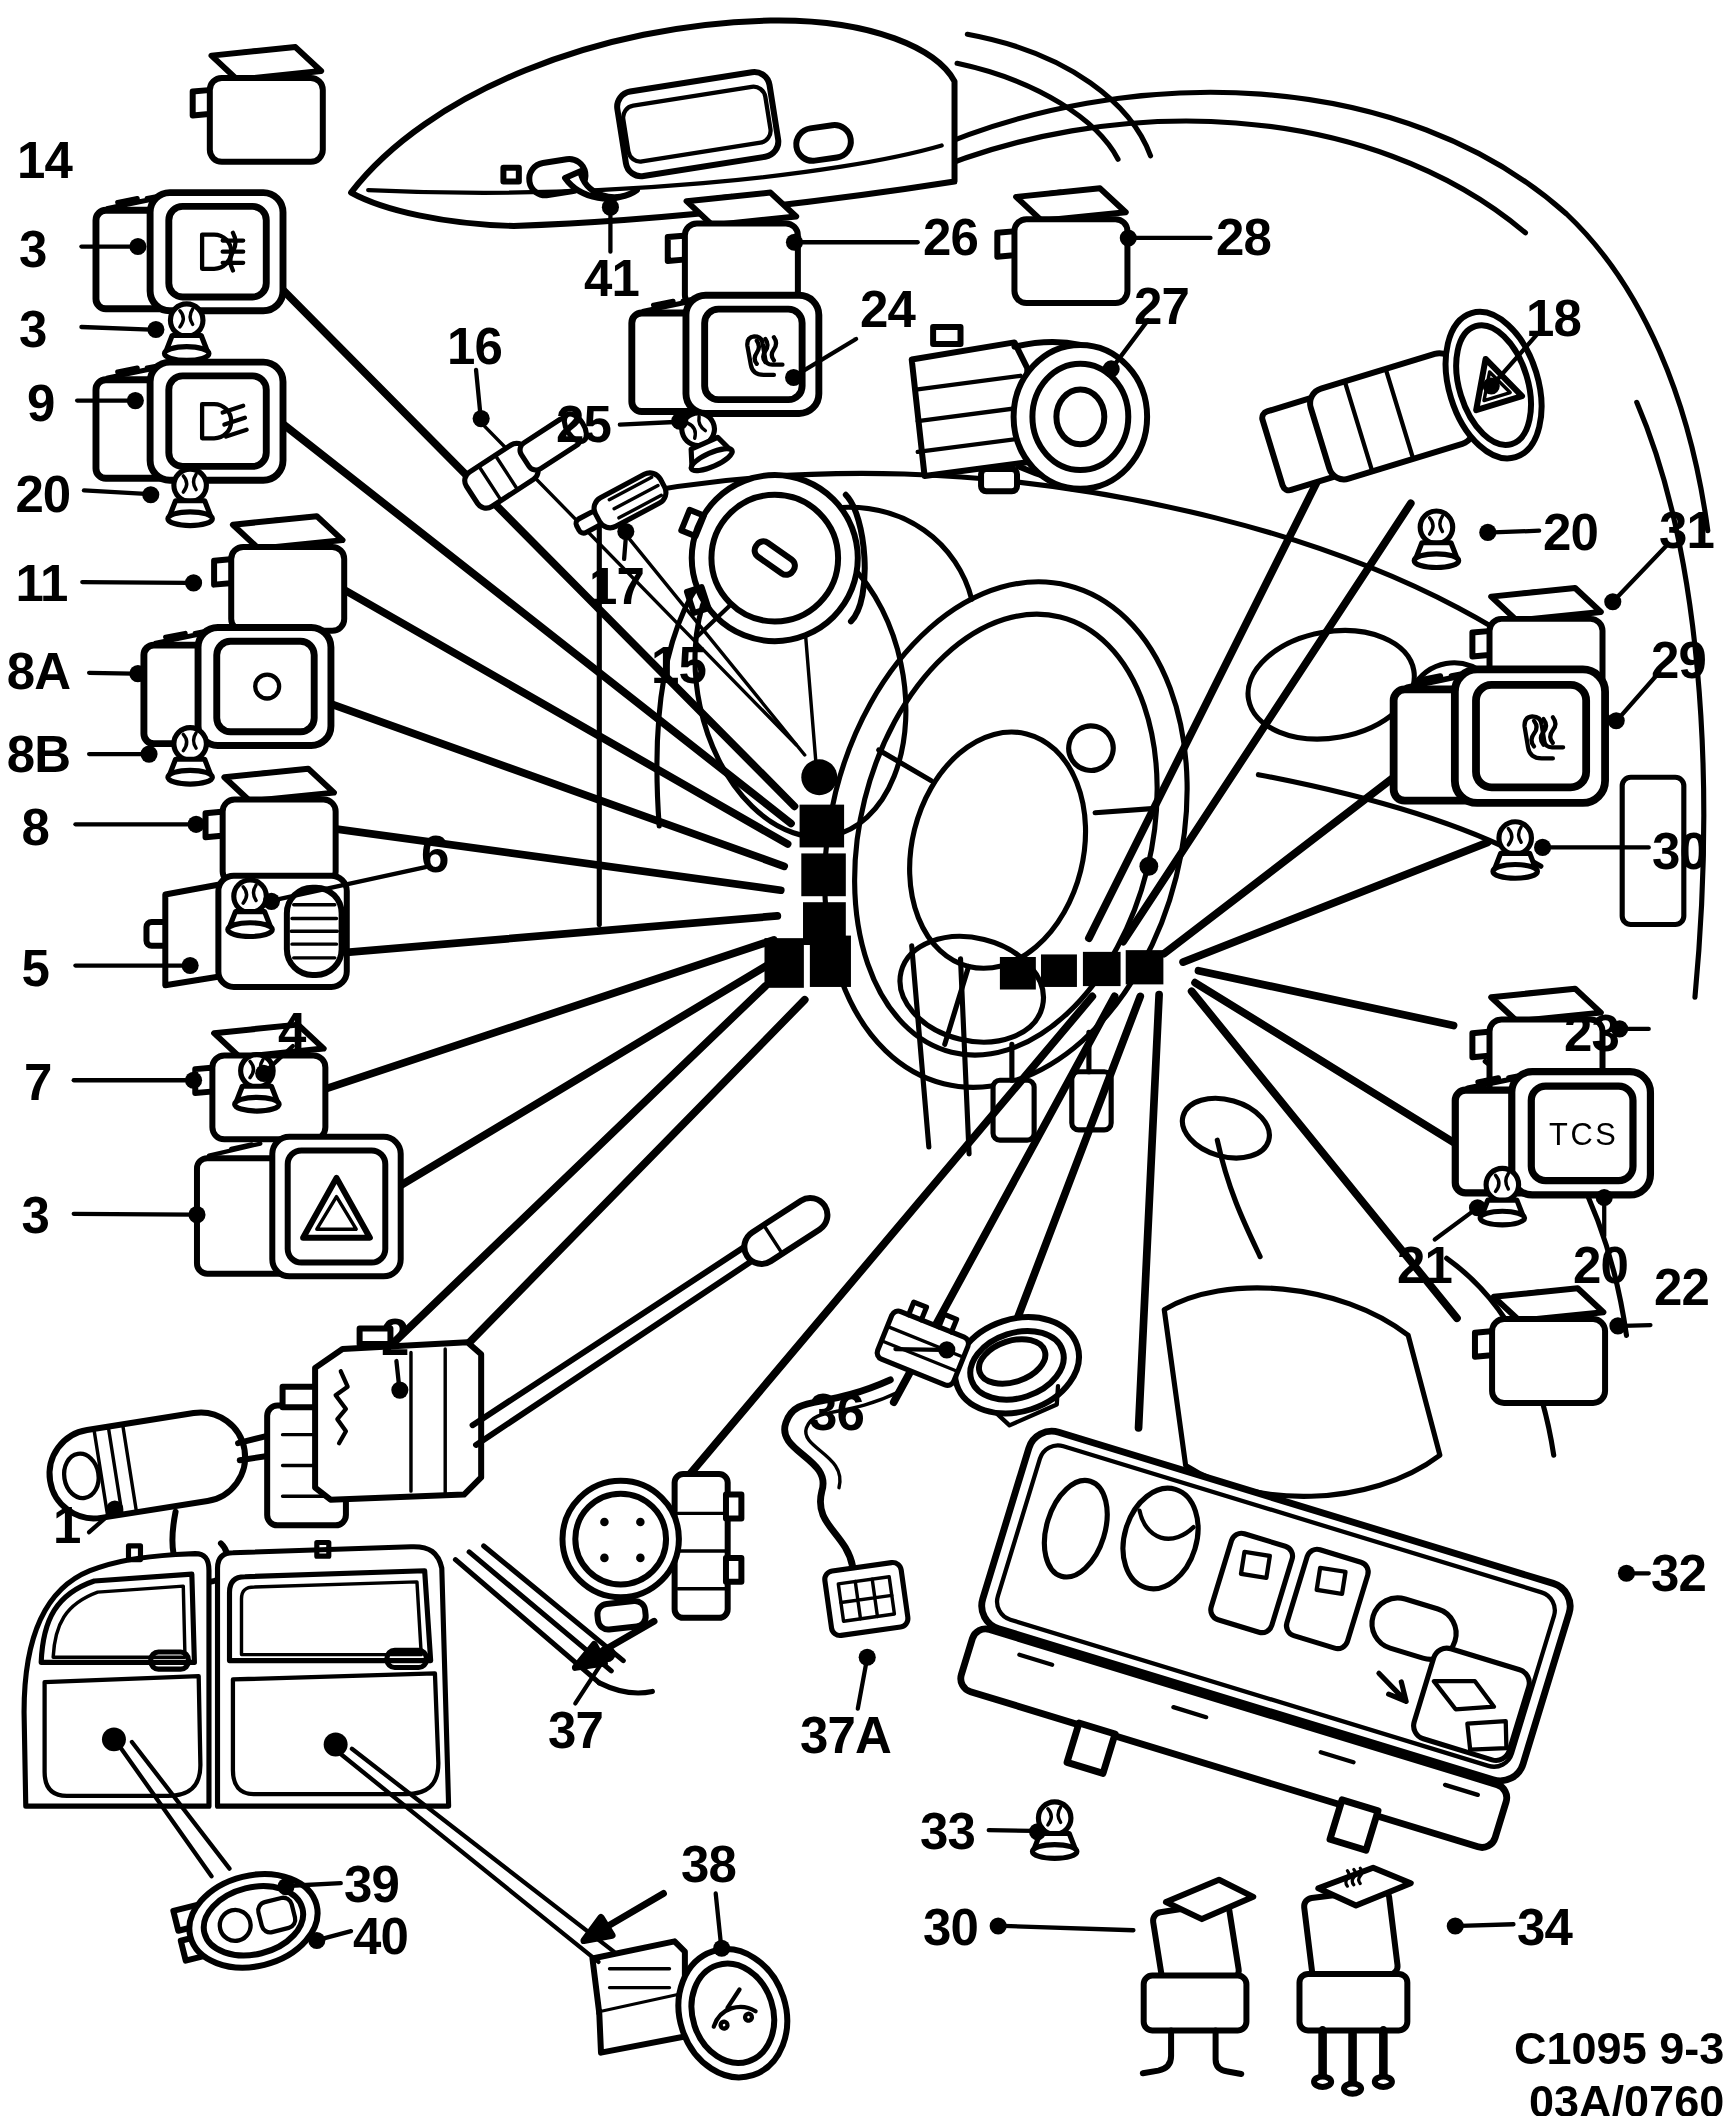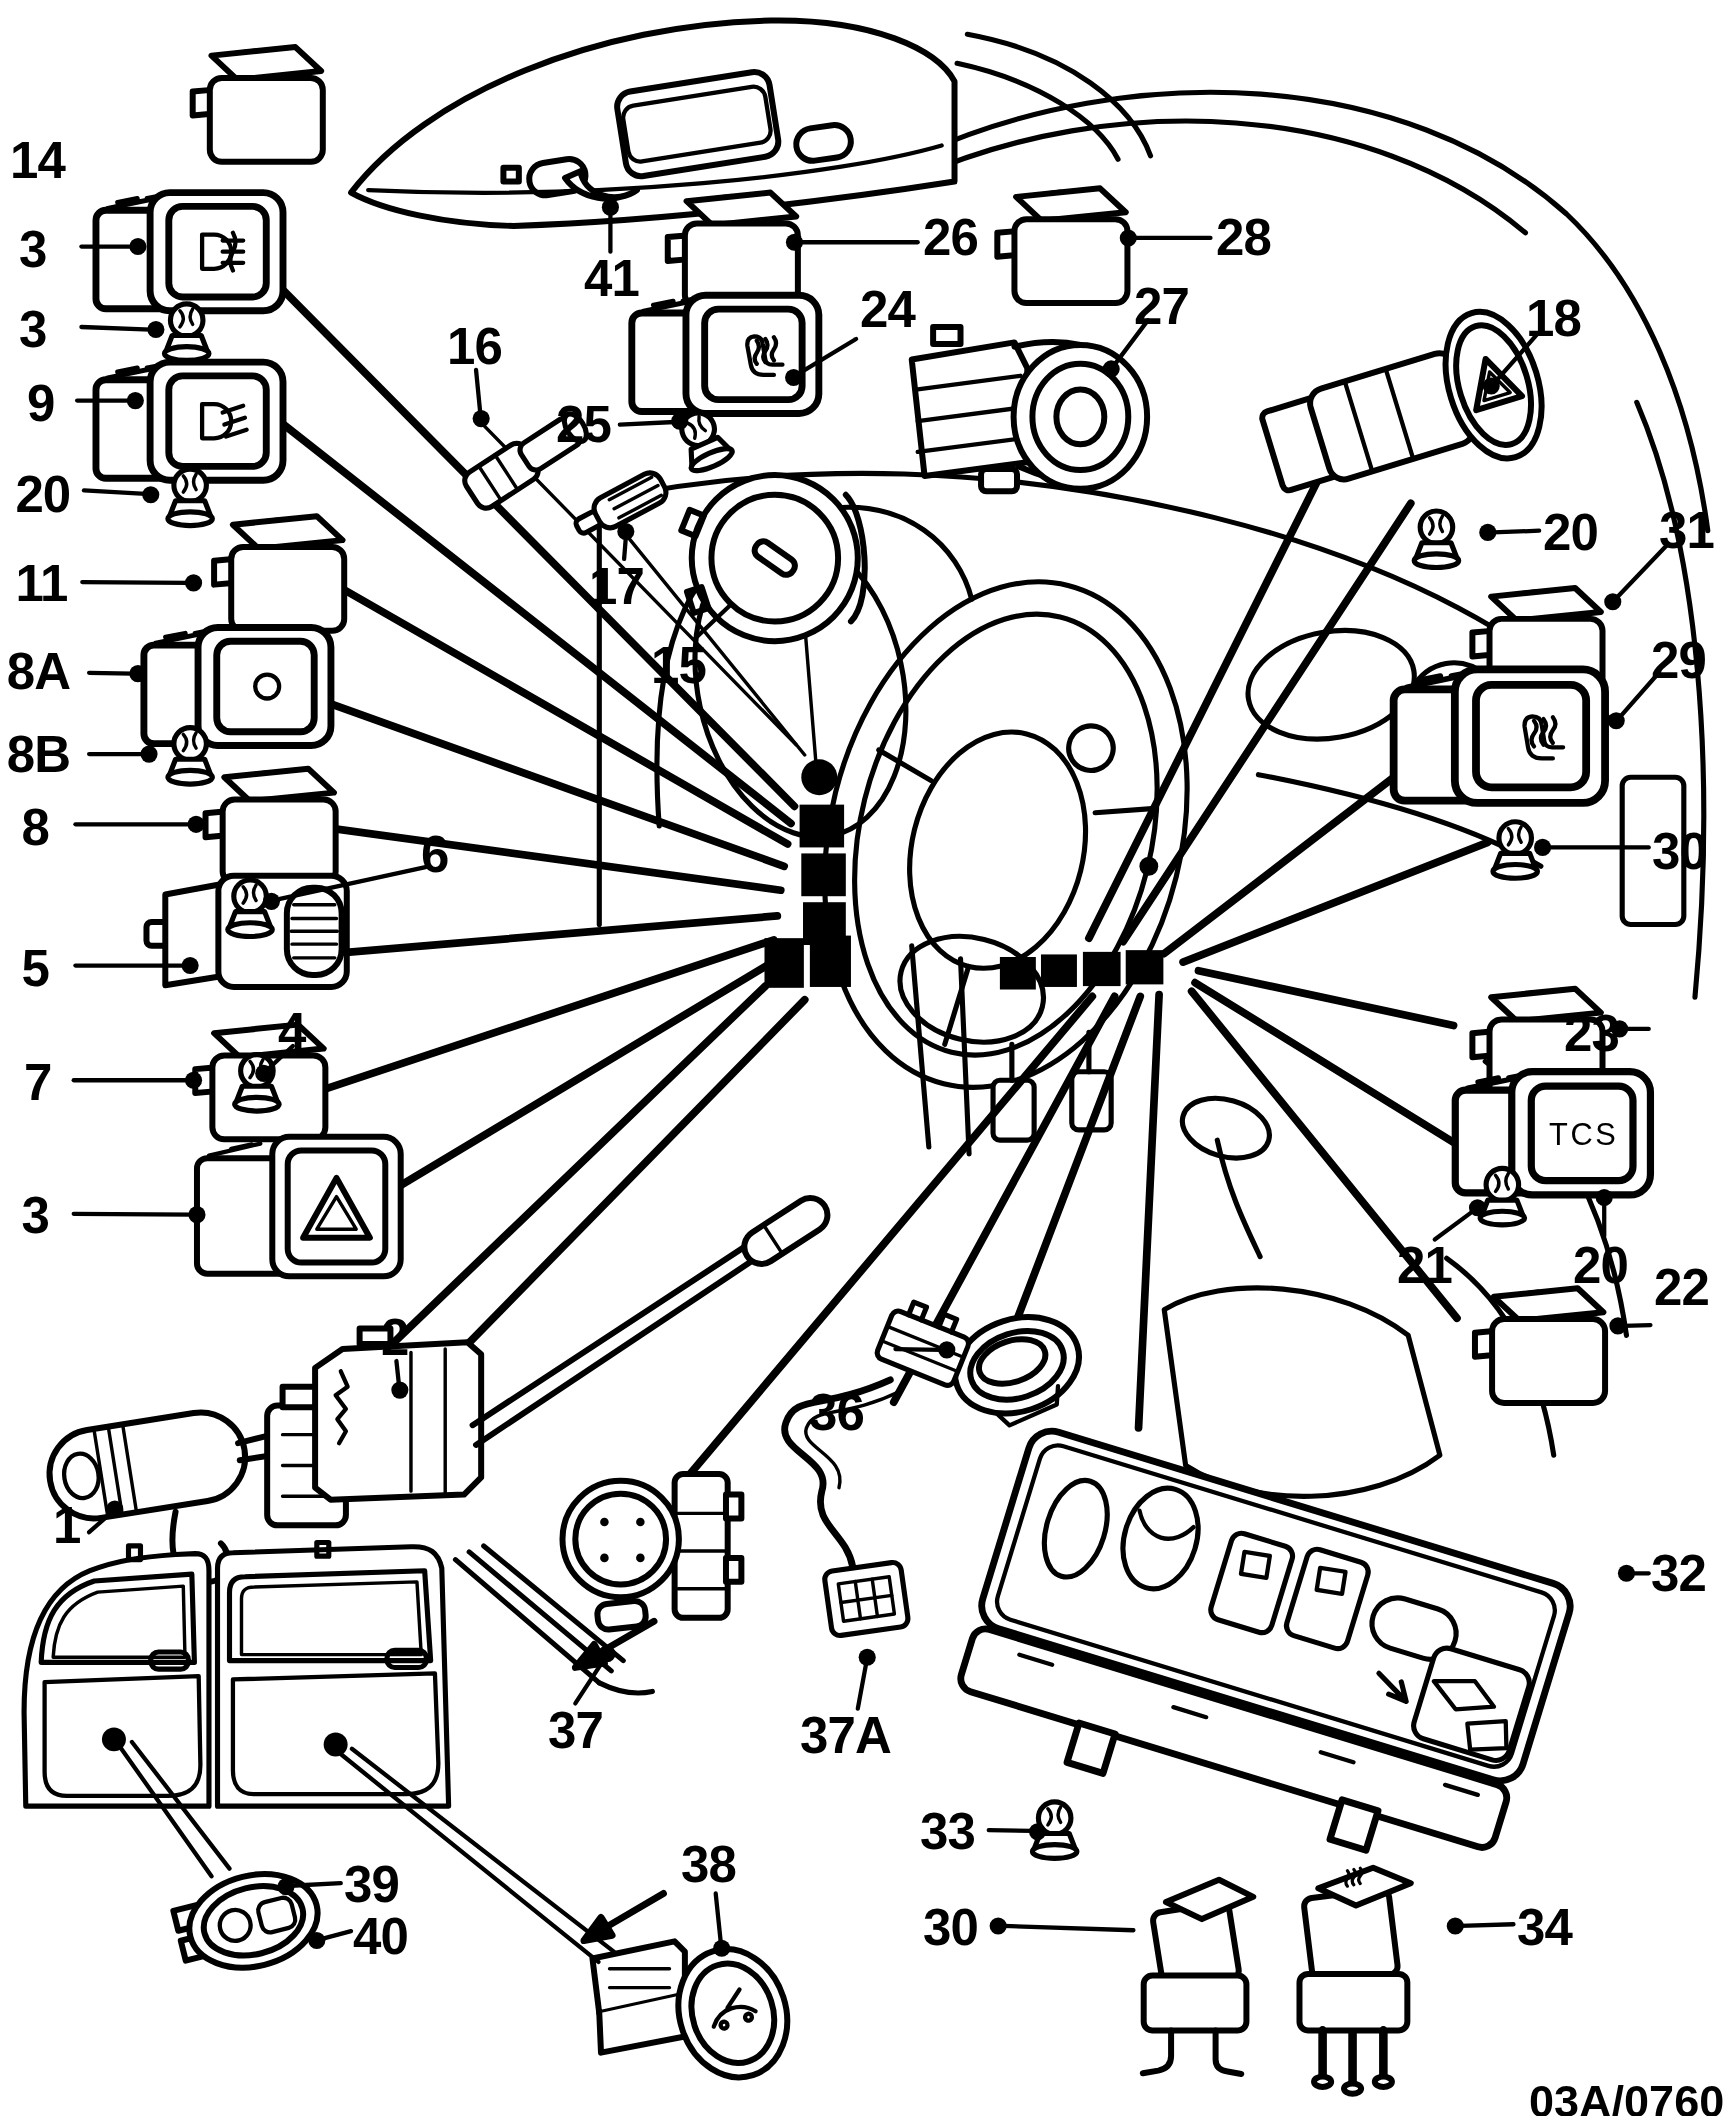--- a/index.html
+++ b/index.html
@@ -496,21 +496,21 @@
         <circle cx="1013" cy="1936" r="10"></circle>
     <circle cx="843" cy="2276" r="10"></circle>
         <circle cx="334" cy="2204" r="10"></circle>
         <circle cx="370" cy="2267" r="10"></circle>
     <circle cx="1212" cy="2140" r="10"></circle>
         <circle cx="1166" cy="2250" r="10"></circle>
         <circle cx="1700" cy="2250" r="10"></circle>
   </g>
 </svg>
 
-<div class="callout" style="left:10px;top:135px">14</div>
+<div class="callout" style="left:17px;top:135px">14</div>
 <div class="callout" style="left:19px;top:224px">3</div>
 <div class="callout" style="left:19px;top:304px">3</div>
 <div class="callout" style="left:27px;top:378px">9</div>
 <div class="callout" style="left:15.4px;top:469px">20</div>
 <div class="callout" style="left:15.4px;top:558px">11</div>
 <div class="callout" style="left:6.8px;top:646px">8A</div>
 <div class="callout" style="left:6.8px;top:729px">8B</div>
 <div class="callout" style="left:21.4px;top:802px">8</div>
 <div class="callout" style="left:21.4px;top:943px">5</div>
 <div class="callout" style="left:421px;top:829px">6</div>
@@ -541,16 +541,17 @@
 <div class="callout" style="left:809px;top:1387px">36</div>
 <div class="callout" style="left:548px;top:1705px">37</div>
 <div class="callout" style="left:800px;top:1710px">37A</div>
 <div class="callout" style="left:681px;top:1839px">38</div>
 <div class="callout" style="left:344px;top:1859px">39</div>
 <div class="callout" style="left:353px;top:1911px">40</div>
 <div class="callout" style="left:920px;top:1806px">33</div>
 <div class="callout" style="left:923px;top:1902px">30</div>
 <div class="callout" style="left:1517px;top:1902px">34</div>
 
+<div class="footer f1">C1095 9-3</div>
 <div class="footer f2">03A/0760</div>
 
 </div>
 
 
 </body></html>

